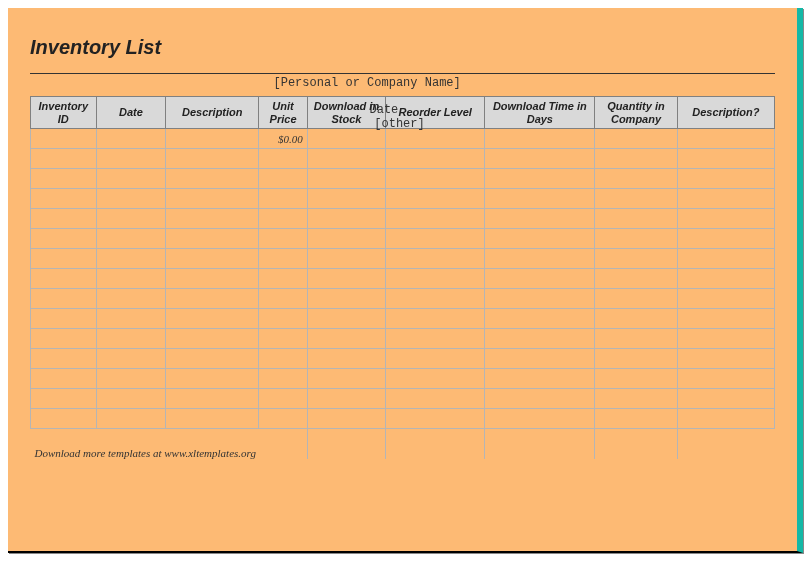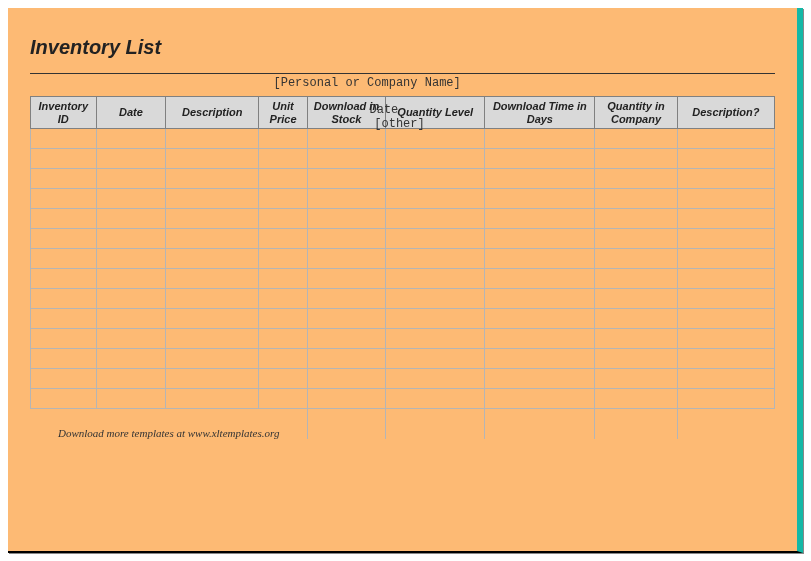--- a/index.html
+++ b/index.html
@@ -87,21 +87,20 @@
   .col-disc { width: 92px; }
   .price-cell { text-align: right; }
   .footer-row td {
     border-left: none;
     border-right: none;
     border-bottom: none;
     border-top: 1px solid #b5b5b5;
     font-size: 11px;
     font-family: "Times New Roman", serif;
     padding-top: 18px;
-    text-align: center;
   }
 </style>
 </head>
 <body>
 
 <div class="page">
   <div class="inner">
 
     <div class="title">Inventory List</div>
     <div class="hr-line"></div>
@@ -124,27 +123,38 @@
           <col class="col-qreorder">
           <col class="col-disc">
       </colgroup>
       <thead>
         <tr>
           <th>Inventory ID</th>
           <th>Date</th>
           <th>Description</th>
           <th>Unit Price</th>
           <th>Download in Stock</th>
-          <th>Quantity Level</th>
+          <th>Reorder Level</th>
           <th>Download Time in Days</th>
           <th>Quantity in Company</th>
           <th>Description?</th>
         </tr>
       </thead>
       <tbody id="tbody">
+          <tr>
+            <td></td>
+            <td></td>
+            <td></td>
+            <td class="price-cell">$0.00</td>
+            <td></td>
+            <td></td>
+            <td></td>
+            <td></td>
+            <td></td>
+          </tr>
           <tr>
             <td></td>
             <td></td>
             <td></td>
             <td class="price-cell"></td>
             <td></td>
             <td></td>
             <td></td>
             <td></td>
             <td></td>

